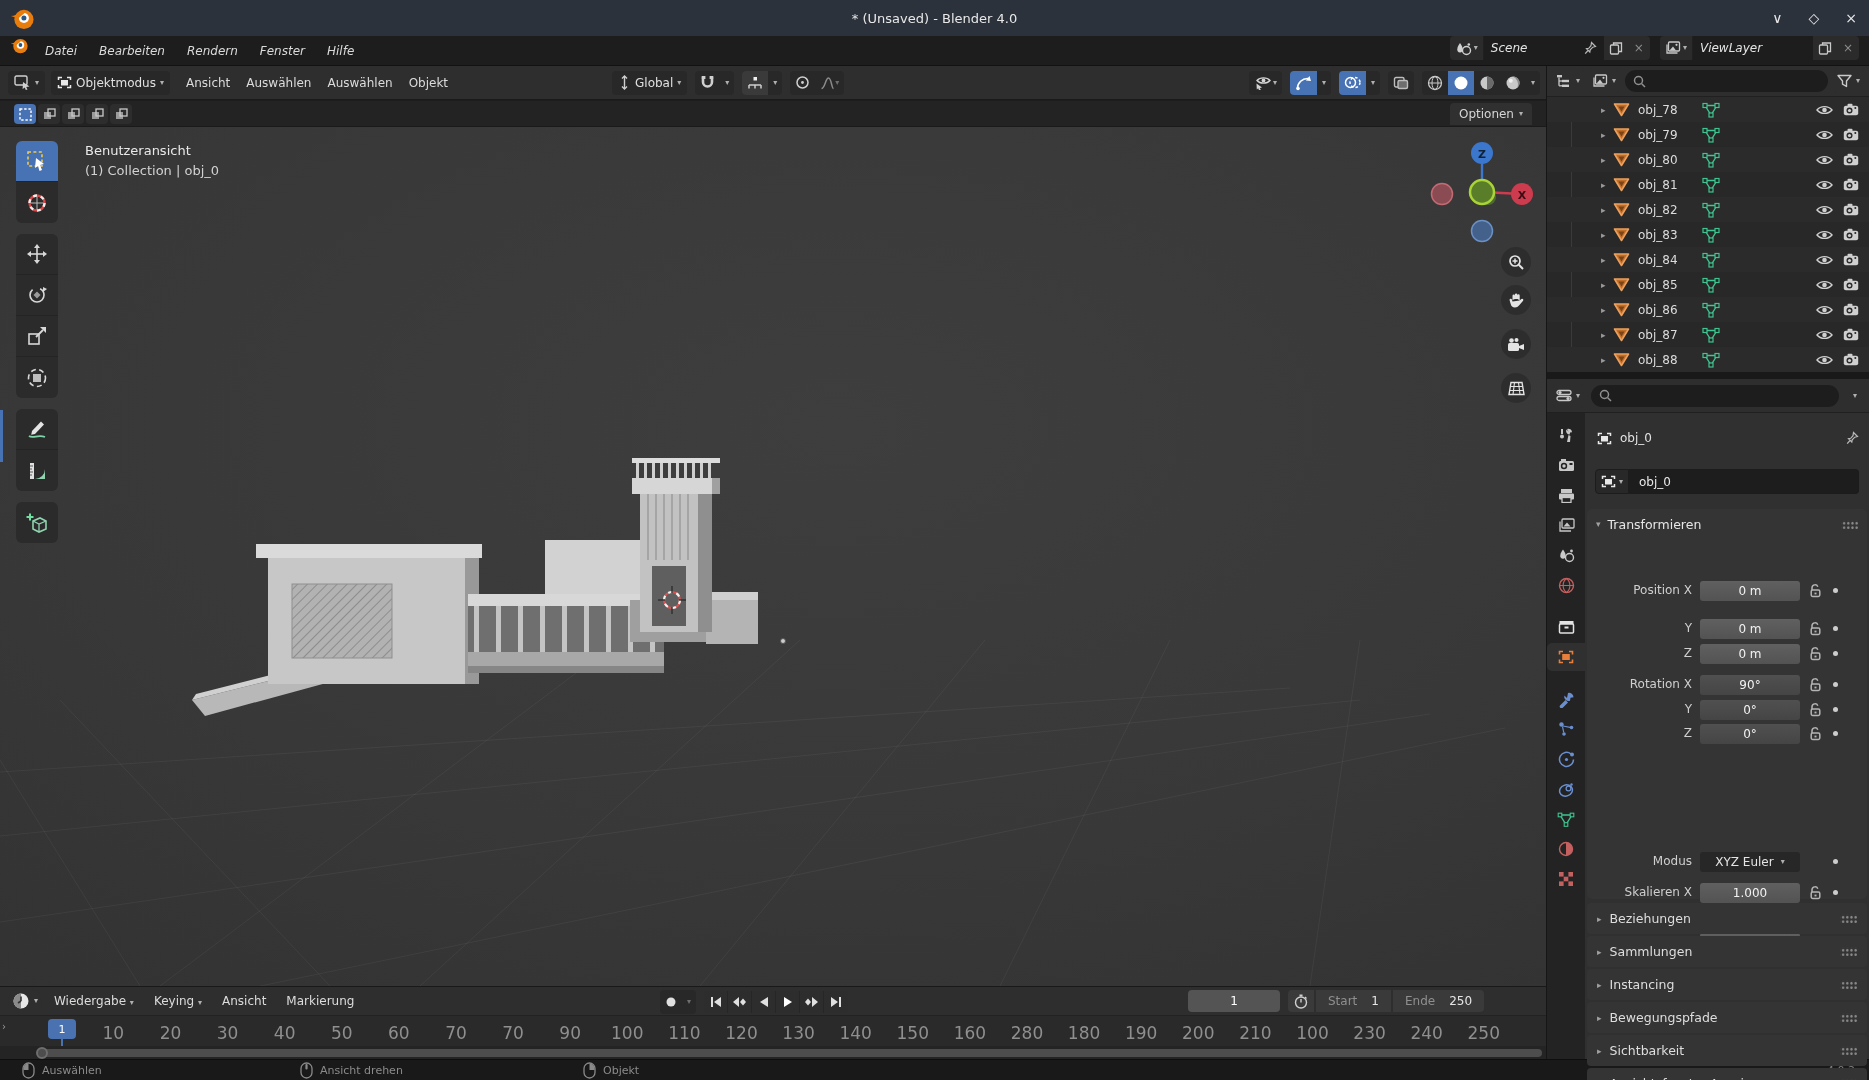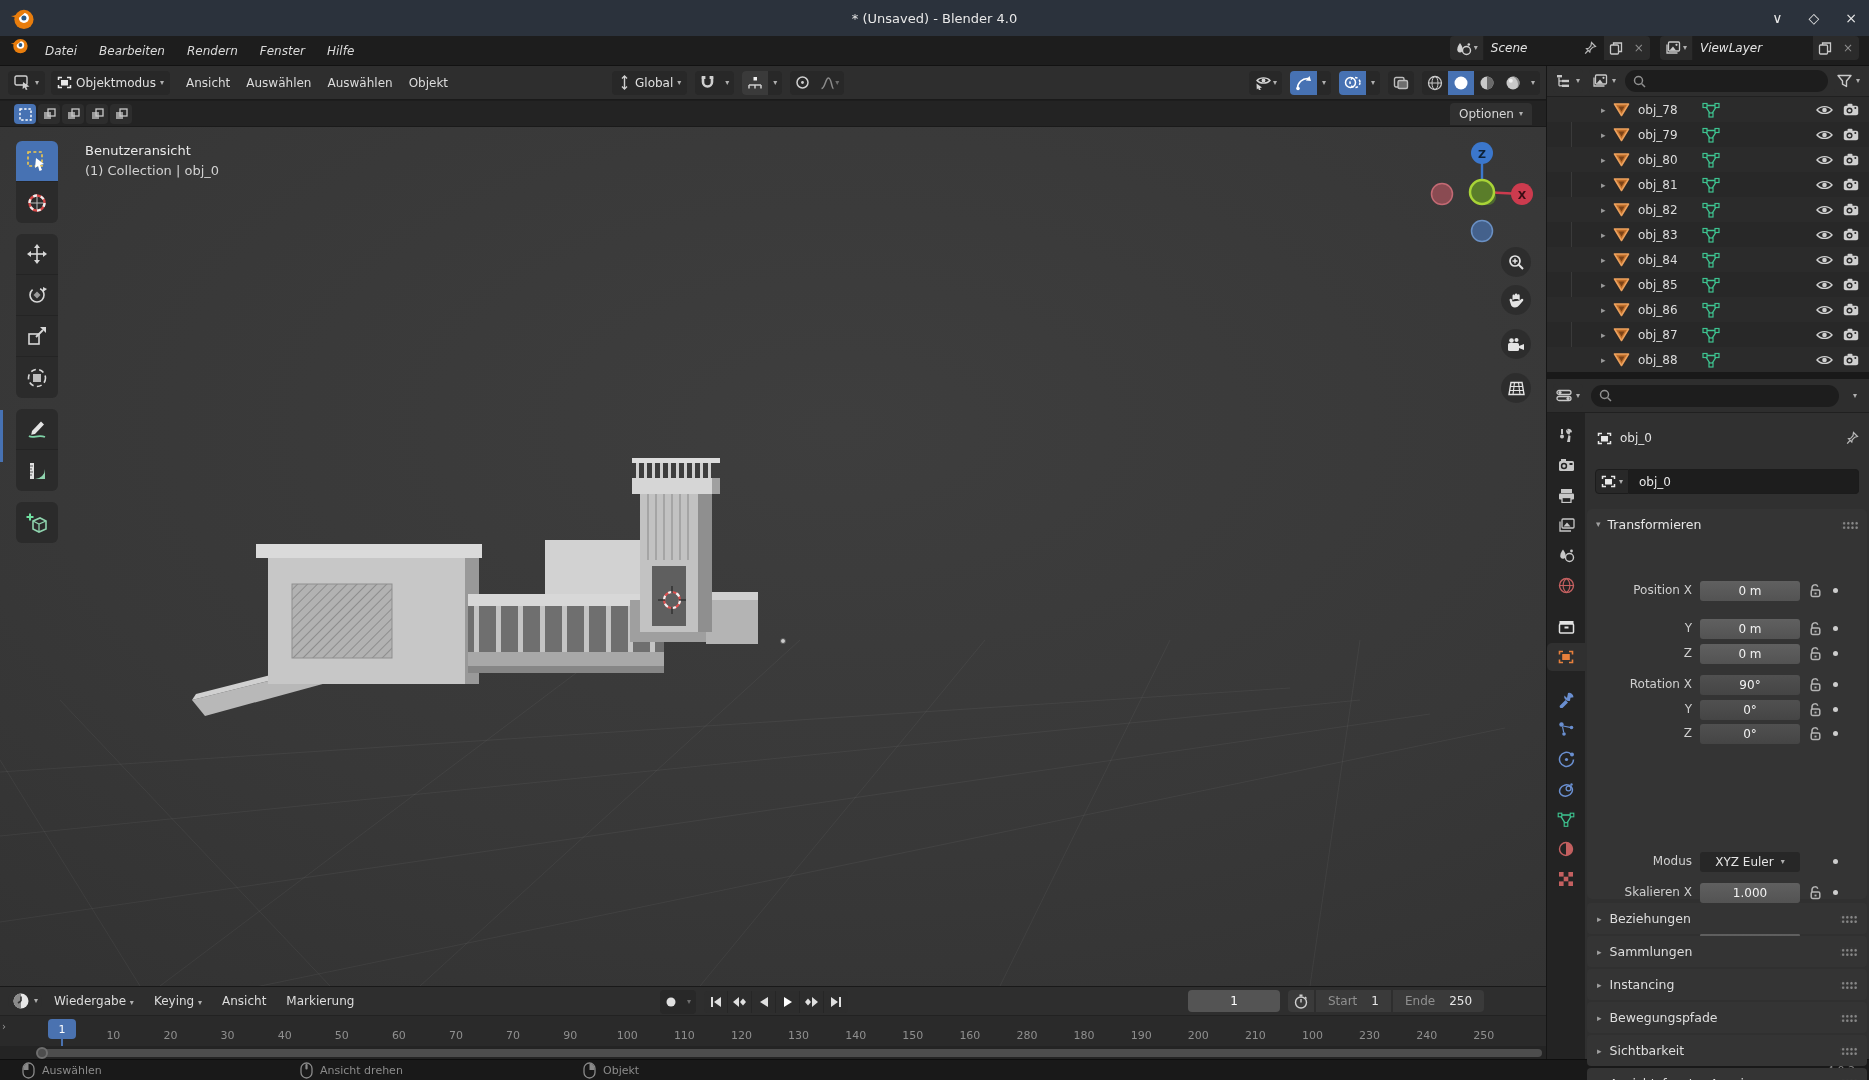--- a/index.html
+++ b/index.html
@@ -75,21 +75,21 @@
   
   #timeline { position:absolute; top:986px; left:0; width:1546px; height:73px; background:#2b2b2b; border-top:1px solid #191919; }
   #tl-header { position:absolute; top:0; left:0; right:0; height:29px; background:#2e2e2e; border-bottom:1px solid #222; }
   #tl-menus { position:absolute; left:8px; top:2px; display:flex; align-items:center; gap:4px; }
   #tl-transport { position:absolute; left:660px; top:3px; display:flex; align-items:center; gap:8px; }
   .tbtn { width:24px; height:22px; background:#2d2d2d; display:flex; align-items:center; justify-content:center; border-right:1px solid #262626; }
   #frame-field { position:absolute; left:1188px; top:3px; width:92px; height:22px; background:#545454; border-radius:4px; display:flex; align-items:center; justify-content:center; font-size:12px; color:#fff; }
   #range-group { position:absolute; left:1288px; top:3px; display:flex; align-items:center; gap:2px; }
   .rfield { height:22px; background:#3a3a3a; display:flex; align-items:center; gap:14px; padding:0 12px; font-size:12px; color:#e6e6e6; }
   #ruler { position:absolute; top:29px; left:0; right:0; height:30px; background:#2a2a2a; }
-  .tick-label { position:absolute; top:13px; transform:translateX(-50%); font-size:11px; color:#8f8f8f; }
+  .tick-label { position:absolute; top:7px; transform:translateX(-50%); font-size:17px; color:#8f8f8f; }
   #cur-frame { position:absolute; top:3px; width:28px; height:20px; background:#4a72b0; border-radius:4px; color:#fff; font-size:11px; display:flex; align-items:center; justify-content:center; transform:translateX(-50%); }
   #playhead { position:absolute; top:23px; width:2px; height:26px; background:#4a72b0; }
   #tl-scroll { position:absolute; top:59px; left:0; right:0; height:14px; background:#242424; }
   #tl-scrollbar { position:absolute; left:38px; right:4px; top:3px; height:8px; background:#4d4d4d; border-radius:4px; }
   #tl-scrollbar .knob { position:absolute; left:-2px; top:-2px; width:12px; height:12px; border-radius:6px; background:#4d4d4d; border:2px solid #6e6e6e; }
   #ruler-expand { position:absolute; left:2px; top:34px; color:#9a9a9a; font-size:10px; }
 
   
   #statusbar { position:absolute; top:1059px; left:0; width:1869px; height:21px; background:#191919; border-top:1px solid #0e0e0e; font-size:11px; color:#8b8b8b; }
   .hint { position:absolute; top:0; height:21px; display:flex; align-items:center; gap:7px; }

